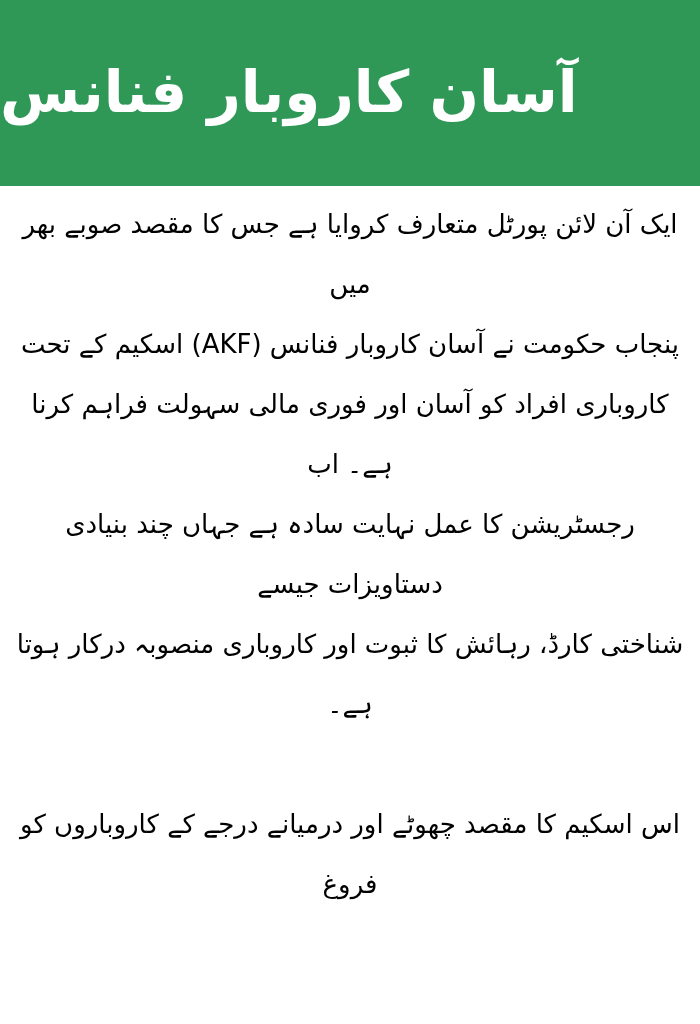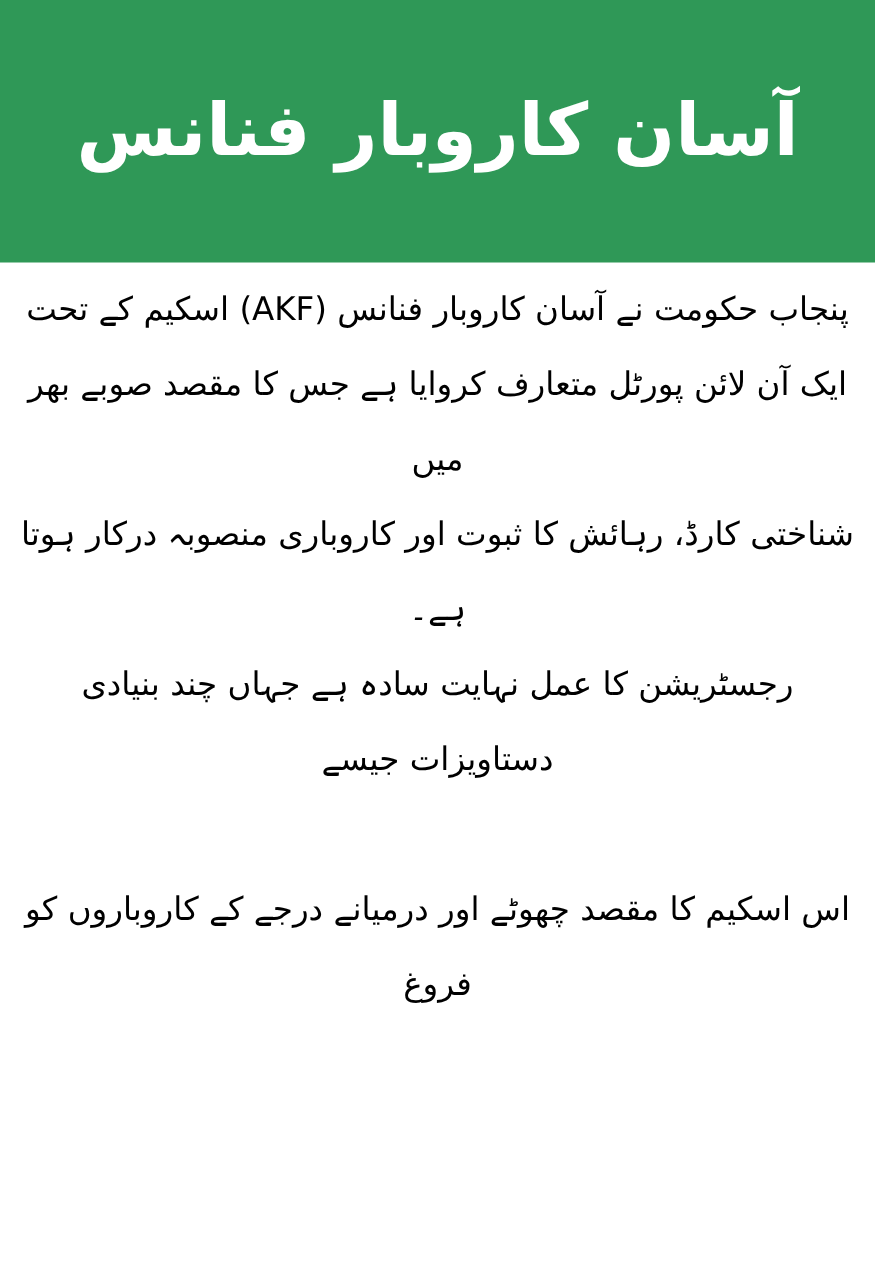--- a/index.html
+++ b/index.html
@@ -12,25 +12,25 @@
       width: 700px;
       height: 1024px;
       margin: 0 auto;
       background: #ffffff;
       overflow: hidden;
       font-family: "DejaVu Sans", sans-serif;
     }
     .banner {
       box-sizing: border-box;
       width: 700px;
-      height: 210px;
+      height: 186px;
       background: #2f9857;
       display: flex;
       align-items: center;
-      justify-content: center;
+      justify-content: flex-start;
     }
     .banner-title {
       margin: 0;
       direction: rtl;
       unicode-bidi: plaintext;
       color: #ffffff;
       font-size: 58px;
       font-weight: bold;
       letter-spacing: 2px;
       line-height: 1.1;
@@ -60,24 +60,25 @@
 
 <div class="page">
 
   <header class="banner" style="background: rgb(47, 152, 87);">
     <h1 class="banner-title" style="color: rgb(255, 255, 255);">آسان کاروبار فنانس</h1>
   </header>
 
   <main class="content" style="color: rgb(0, 0, 0);">
 
     <section class="para para-1">
+      <div class="line">ایک آن لائن پورٹل متعارف کروایا ہے جس کا مقصد صوبے بھر میں</div>
       <div class="line">پنجاب حکومت نے آسان کاروبار فنانس (AKF) اسکیم کے تحت</div>
-      <div class="line">ایک آن لائن پورٹل متعارف کروایا ہے جس کا مقصد صوبے بھر میں</div>
+      <div class="line">کاروباری افراد کو آسان اور فوری مالی سہولت فراہم کرنا ہے۔ اب</div>
+      <div class="line">رجسٹریشن کا عمل نہایت سادہ ہے جہاں چند بنیادی دستاویزات جیسے</div>
       <div class="line">شناختی کارڈ، رہائش کا ثبوت اور کاروباری منصوبہ درکار ہوتا ہے۔</div>
-      <div class="line">رجسٹریشن کا عمل نہایت سادہ ہے جہاں چند بنیادی دستاویزات جیسے</div>
     </section>
 
     <section class="para para-2">
       <div class="line">اس اسکیم کا مقصد چھوٹے اور درمیانے درجے کے کاروباروں کو فروغ</div>
 
     </section>
 
   </main>
 
 </div>

